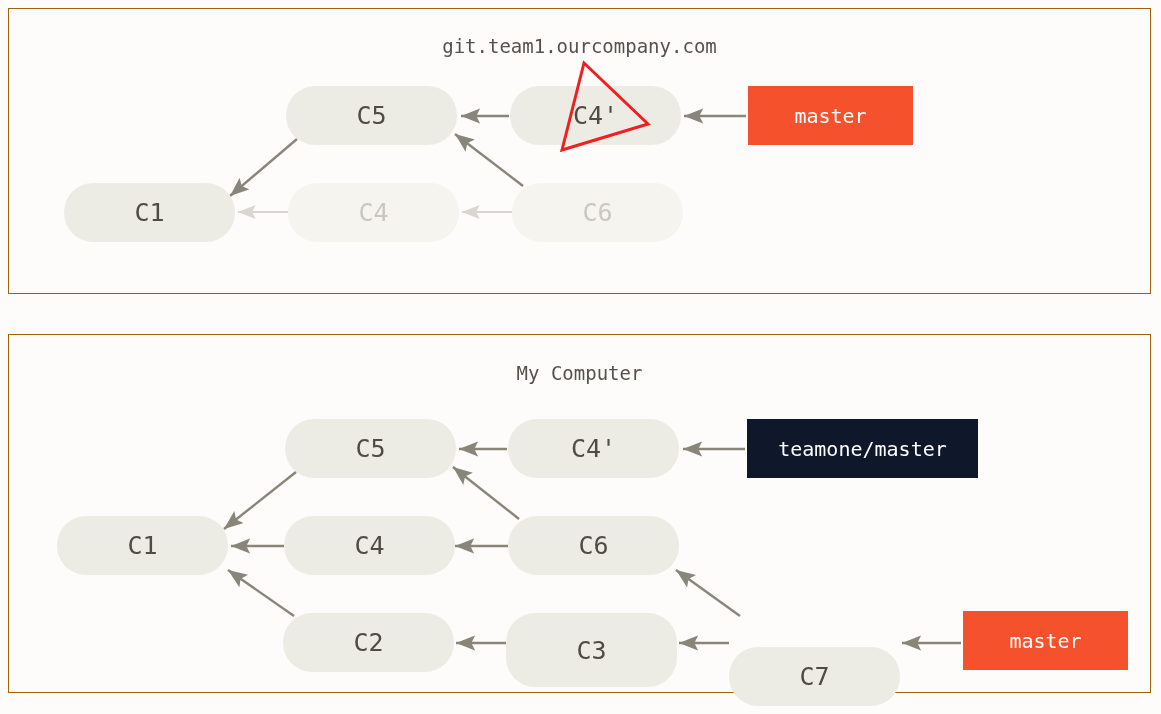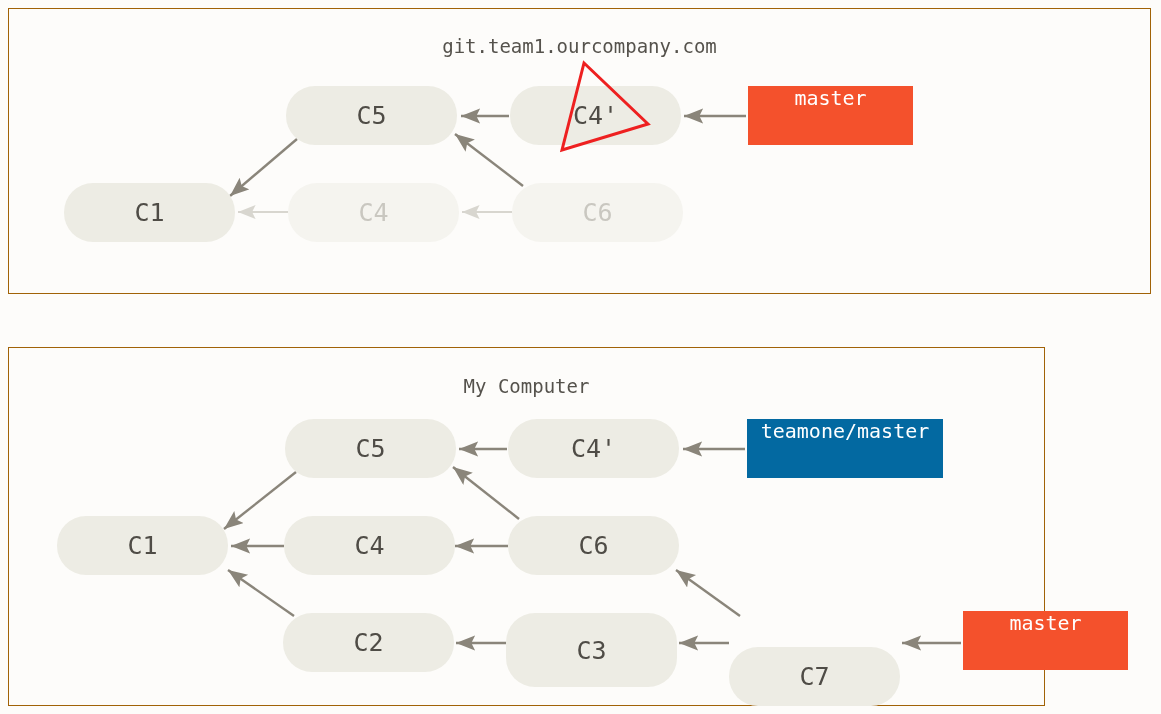--- a/index.html
+++ b/index.html
@@ -25,22 +25,22 @@
     position: absolute;
     background: #fdfcfa;
     border: 1px solid #a16207;
     box-sizing: border-box;
   }
   #panel-remote {
     left: 8px;  top: 8px;
     width: 1143px; height: 286px;
   }
   #panel-local {
-    left: 8px;  top: 347px;
-    width: 1037px; height: 359px; text-decoration: underline;
+    left: 8px;  top: 334px;
+    width: 1143px; height: 359px; text-decoration: underline;
   }
   .panel-title {
     position: absolute;
     width: 100%;
     text-align: center;
     color: #55524c;
     font-size: 19px;
     letter-spacing: 0px;
     white-space: nowrap;
   }
@@ -60,20 +60,21 @@
   }
   .node.faded {
     background: #f5f4ef;
     color: #c9c7c0;
   }
   .badge {
     position: absolute;
     background: #f4512c;
     color: #ffffff;
     display: flex;
+    align-items: center;
     justify-content: center;
     font-size: 20px;
     box-sizing: border-box;
     white-space: nowrap;
   }
   svg.edges {
     position: absolute;
     left: 0; top: 0;
     width: 100%; height: 100%;
     overflow: visible;
@@ -164,21 +165,21 @@
       </div>
       <div class="node" style="left: 283px; top: 613px; width: 171px; height: 59px;">
         <span>C2</span>
       </div>
       <div class="node" style="left: 506px; top: 613px; width: 171px; height: 74px;">
         <span>C3</span>
       </div>
       <div class="node" style="left: 729px; top: 647px; width: 171px; height: 59px;">
         <span>C7</span>
       </div>
-      <div class="badge" style="left: 747px; top: 419px; width: 196px; height: 59px; background: #0369a1; color: rgb(255, 255, 255);">
+      <div class="badge" style="left: 747px; top: 419px; width: 231px; height: 59px; background: #0f172a; color: rgb(255, 255, 255);">
         <span>teamone/master</span>
       </div>
       <div class="badge" style="left: 963px; top: 611px; width: 165px; height: 59px; background: rgb(244, 81, 44); color: rgb(255, 255, 255);">
         <span>master</span>
       </div>
     </div>
 
   <svg class="annot" id="annot-layer" viewBox="0 0 1161 714" preserveAspectRatio="none">
       <polygon points="584,63 648,124 562,150" fill="none" stroke="#ee2020" stroke-width="3" stroke-linejoin="miter"></polygon>
     </svg>

